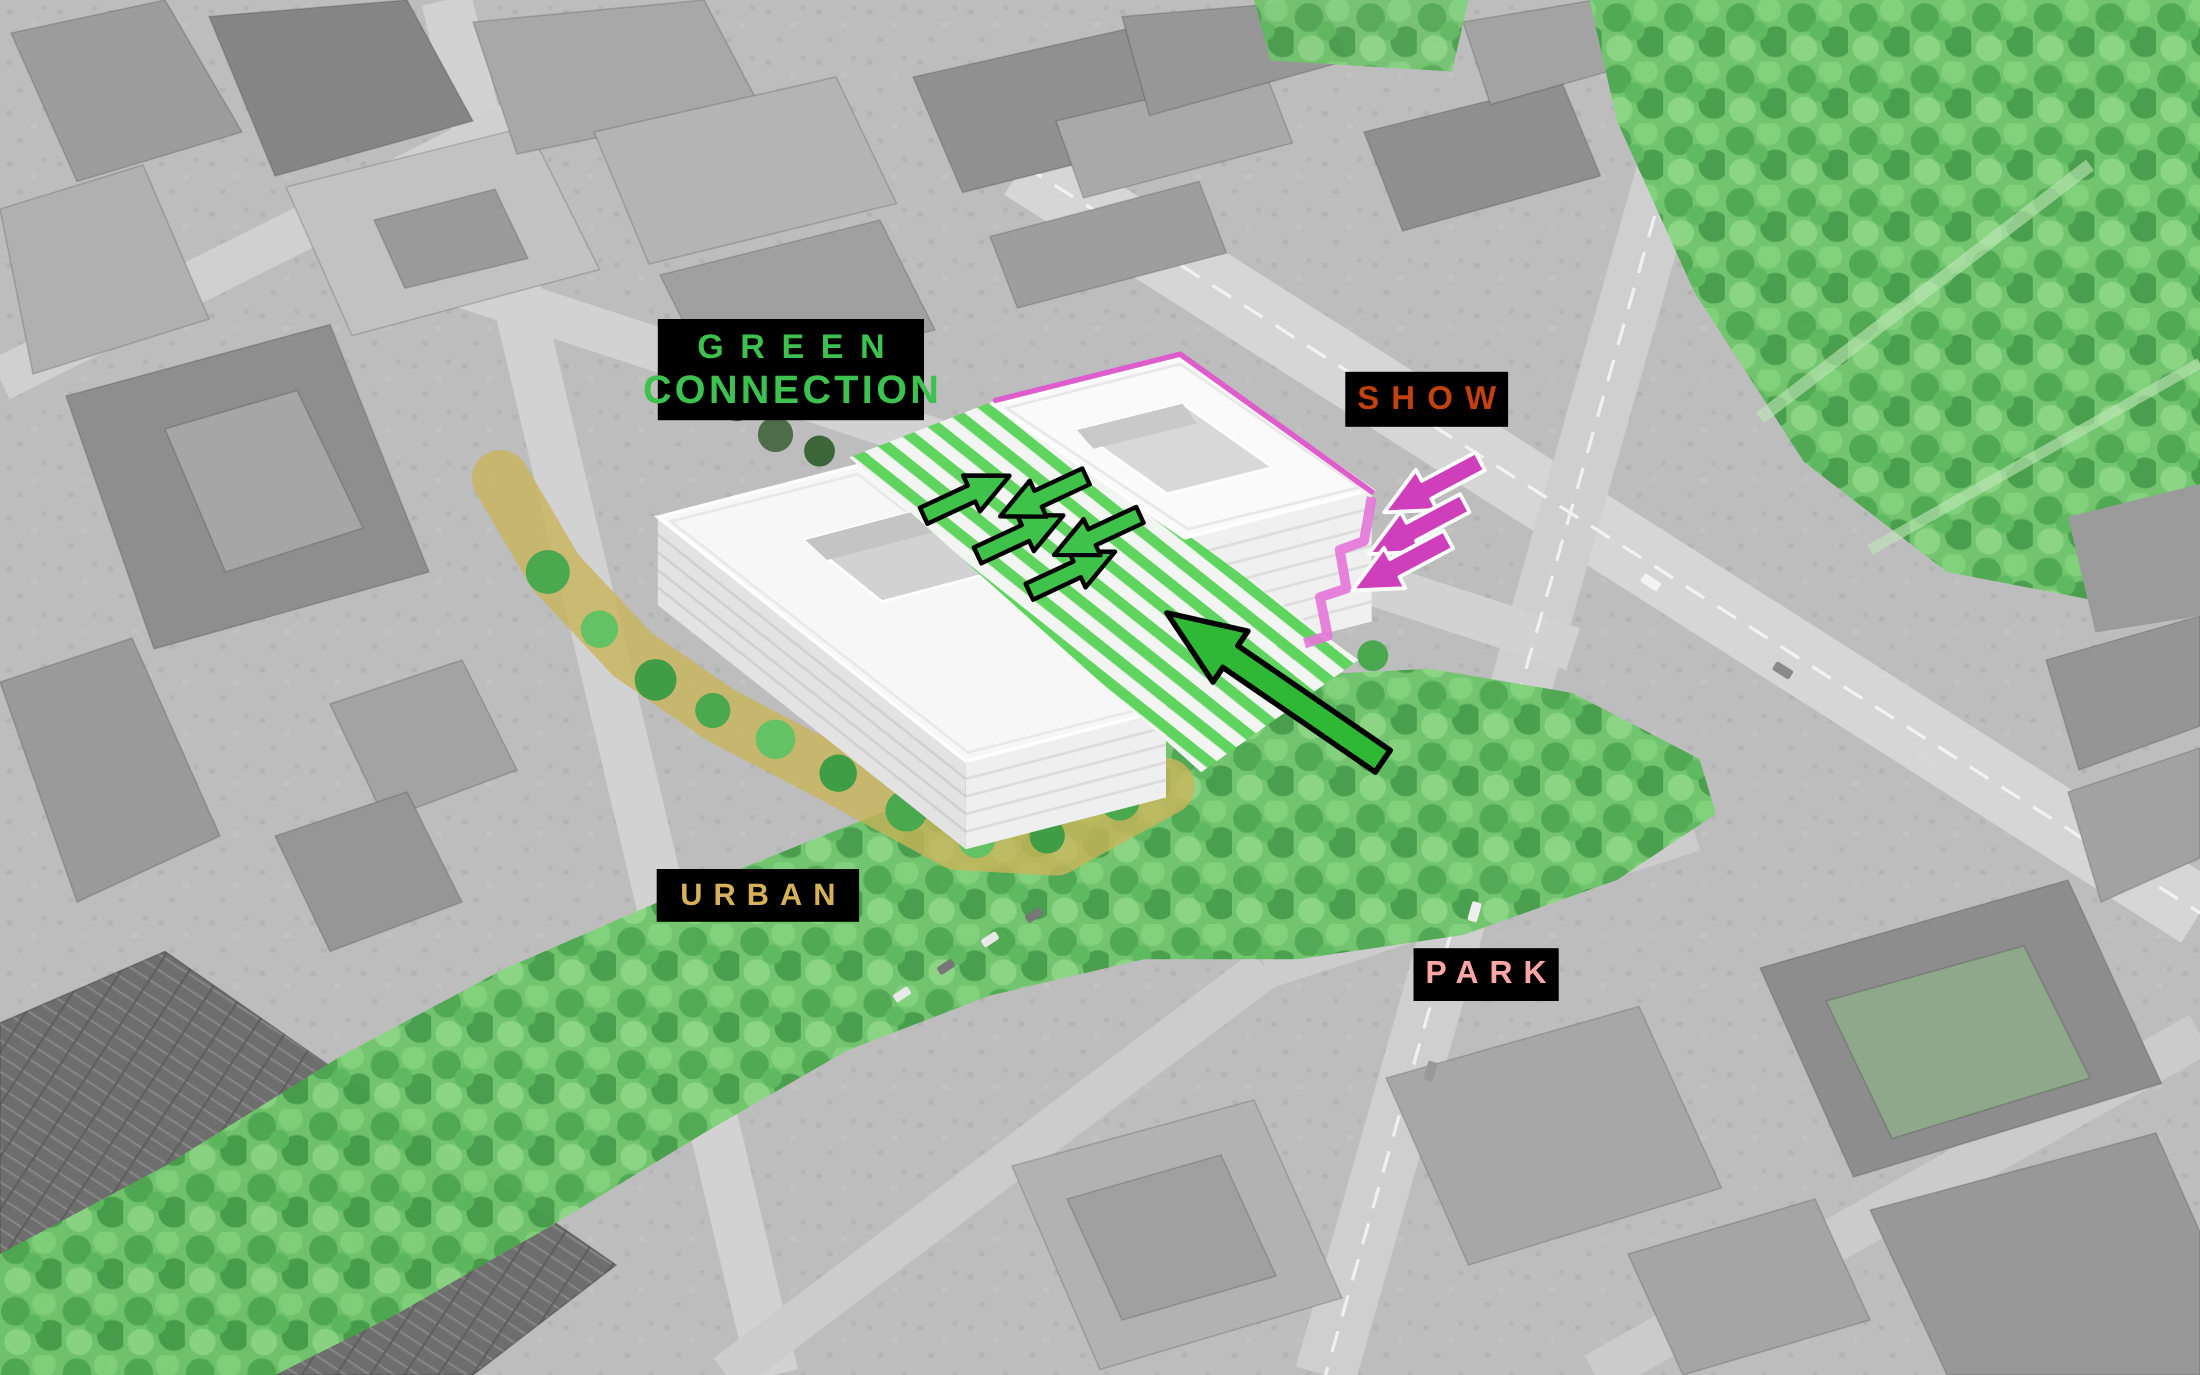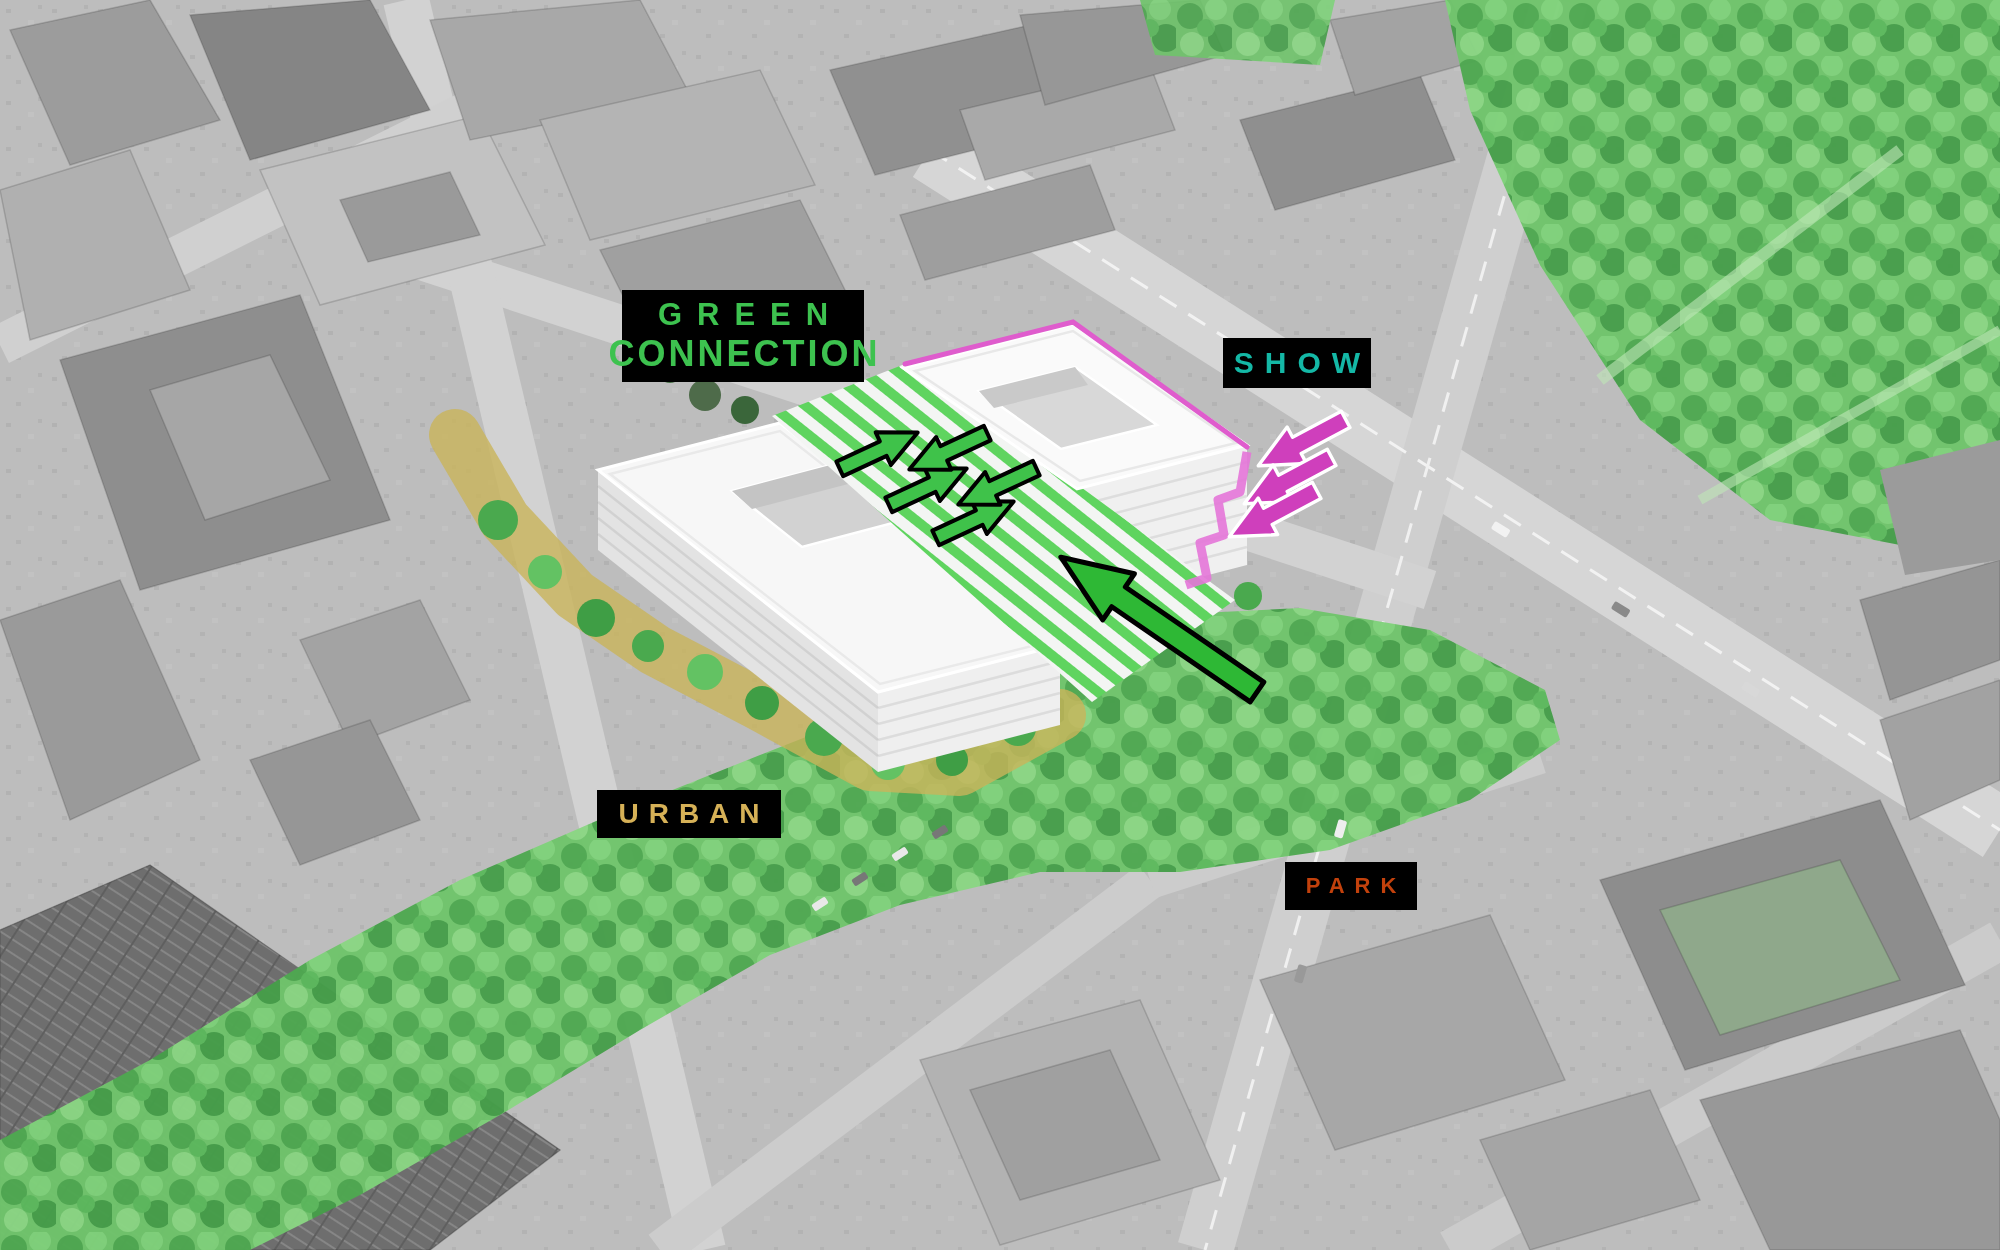--- a/index.html
+++ b/index.html
@@ -3,29 +3,29 @@
 <meta charset="utf-8">
 <style>
   html,body{margin:0;padding:0;background:#222;}
   #stage{position:relative;width:2000px;height:1250px;overflow:hidden;
          font-family:"Liberation Sans", sans-serif;background:#bdbdbd;}
   #scene{position:absolute;left:0;top:0;}
   .tag{position:absolute;background:#000;display:flex;flex-direction:column;
        align-items:center;justify-content:center;font-weight:bold;line-height:1.15;
        white-space:nowrap;}
   .tag span{display:block;}
-  #tag-green-connection{left:598px;top:290px;width:242px;height:92px;color:#3dc24f;margin-left:24px;}
+  #tag-green-connection{left:598px;top:290px;width:242px;height:92px;color:#3dc24f;}
   #tag-green-connection .l1{font-size:31px;letter-spacing:15px;text-indent:15px;}
   #tag-green-connection .l2{font-size:36px;letter-spacing:3px;text-indent:3px;}
-  #tag-show{left:1223px;top:338px;width:148px;height:50px;color:#14b8a6;
+  #tag-show{left:1223px;top:338px;width:148px;height:50px;color:#c2410c;
             font-size:30px;letter-spacing:11px;text-indent:11px;}
   #tag-urban{left:597px;top:790px;width:184px;height:48px;color:#d6b157;
              font-size:28px;letter-spacing:10px;text-indent:10px;}
-  #tag-park{left:1285px;top:862px;width:132px;height:48px;color:#c2410c;
-            font-size:22px;letter-spacing:10px;text-indent:10px;}
+  #tag-park{left:1285px;top:862px;width:132px;height:48px;color:#fca5a5;
+            font-size:29px;letter-spacing:10px;text-indent:10px;}
 </style>
 </head>
 <body>
 
 <div id="stage">
 
 <svg id="scene" width="2000" height="1250" viewBox="0 0 2000 1250">
   <defs>
     <pattern id="foliage" width="56" height="56" patternUnits="userSpaceOnUse">
       <rect width="56" height="56" fill="#6fc46b"></rect>

